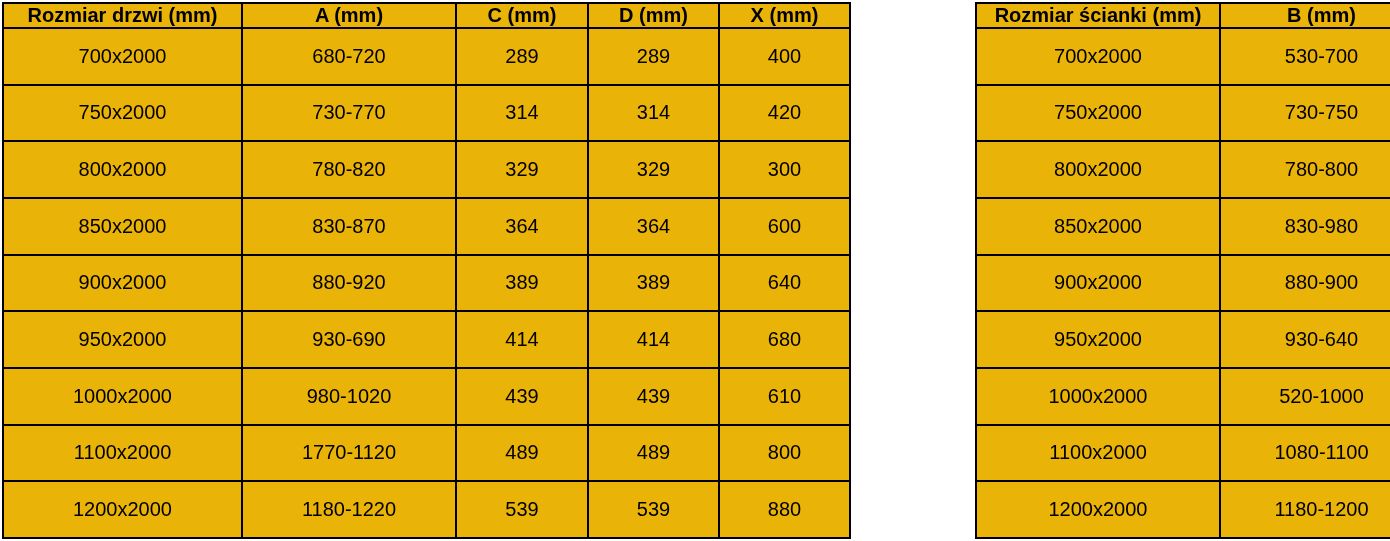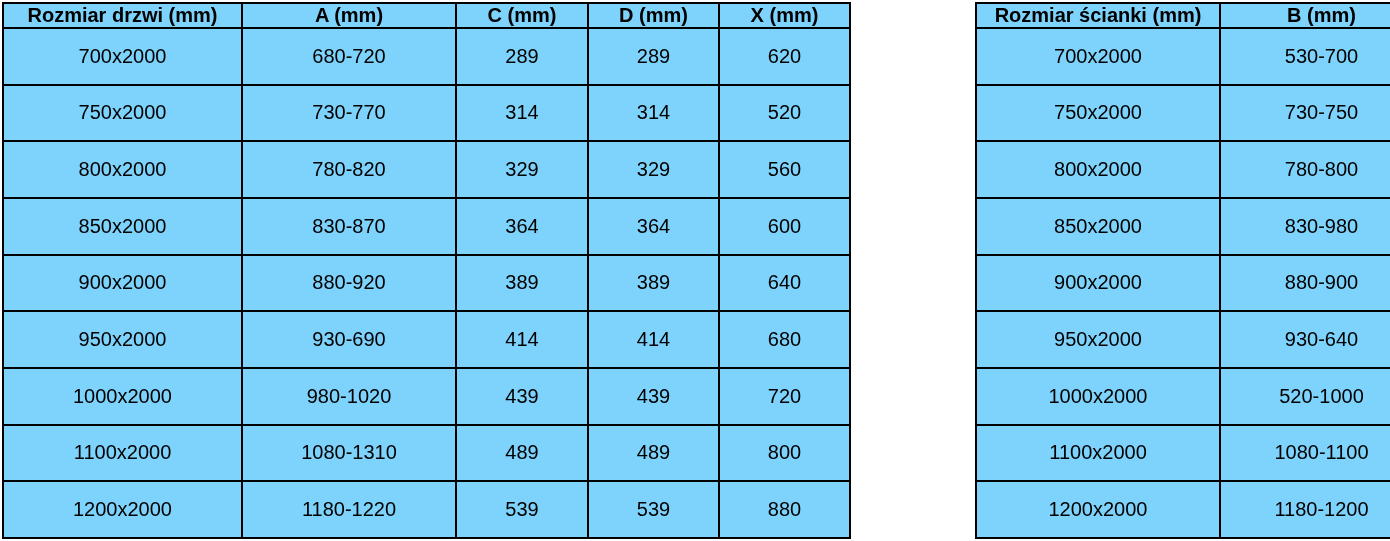--- a/index.html
+++ b/index.html
@@ -13,21 +13,21 @@
     position: relative;
     font-family: "Liberation Sans", sans-serif;
     color: #000000;
   }
   .spec-table {
     position: absolute;
     top: 2px;
     border-collapse: collapse;
     table-layout: fixed;
     height: 537px;
-    background: #7dd3fc;
+    background: #eab308;
   }
   .spec-table.left  { left: 2px;   width: 847px; }
   .spec-table.right { left: 975px; width: 447px; }
   .spec-table th, .spec-table td {
     border: 2px solid #000000;
     text-align: center;
     vertical-align: middle;
     font-size: 20px;
     padding: 0;
     white-space: nowrap;
@@ -59,35 +59,35 @@
         <th>D (mm)</th>
         <th>X (mm)</th>
       </tr>
     </thead>
     <tbody>
       <tr>
         <td>700x2000</td>
         <td>680-720</td>
         <td>289</td>
         <td>289</td>
-        <td>620</td>
+        <td>400</td>
       </tr>
       <tr>
         <td>750x2000</td>
         <td>730-770</td>
         <td>314</td>
         <td>314</td>
-        <td>520</td>
+        <td>420</td>
       </tr>
       <tr>
         <td>800x2000</td>
         <td>780-820</td>
         <td>329</td>
         <td>329</td>
-        <td>560</td>
+        <td>300</td>
       </tr>
       <tr>
         <td>850x2000</td>
         <td>830-870</td>
         <td>364</td>
         <td>364</td>
         <td>600</td>
       </tr>
       <tr>
         <td>900x2000</td>
@@ -101,25 +101,25 @@
         <td>930-690</td>
         <td>414</td>
         <td>414</td>
         <td>680</td>
       </tr>
       <tr>
         <td>1000x2000</td>
         <td>980-1020</td>
         <td>439</td>
         <td>439</td>
-        <td>720</td>
+        <td>610</td>
       </tr>
       <tr>
         <td>1100x2000</td>
-        <td>1080-1310</td>
+        <td>1770-1120</td>
         <td>489</td>
         <td>489</td>
         <td>800</td>
       </tr>
       <tr>
         <td>1200x2000</td>
         <td>1180-1220</td>
         <td>539</td>
         <td>539</td>
         <td>880</td>

